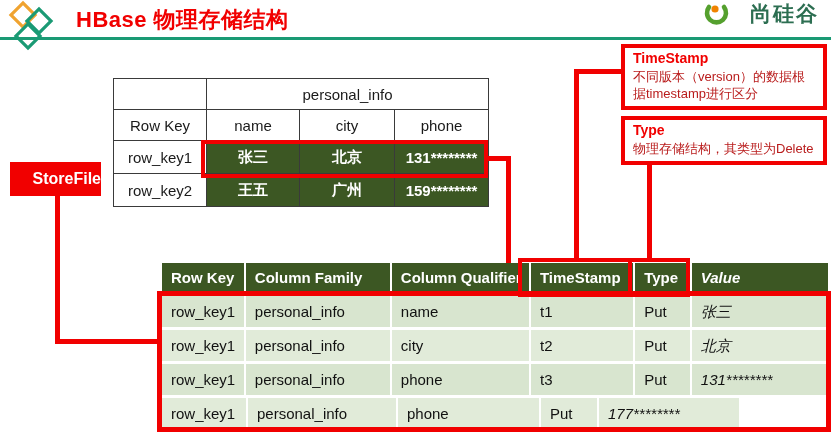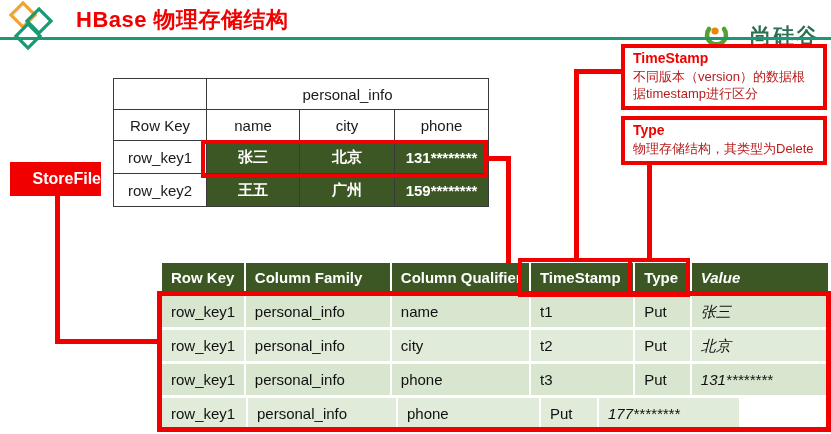--- a/index.html
+++ b/index.html
@@ -7,21 +7,21 @@
     position:relative;width:831px;height:434px;background:#ffffff;
     font-family:"Liberation Sans","DejaVu Sans",sans-serif;overflow:hidden;
   }
   
   .hdr-title{
     position:absolute;left:76px;top:5px;font-size:22px;font-weight:bold;
     color:#f10000;letter-spacing:.5px;white-space:nowrap;
   }
   .hdr-line{position:absolute;left:0;top:37px;width:831px;height:3px;background:#1a9a74;}
   .diamonds{position:absolute;left:2px;top:0;}
-  .brand{position:absolute;right:12px;top:22px;display:flex;align-items:center;gap:20px;}
+  .brand{position:absolute;right:12px;top:0;display:flex;align-items:center;gap:20px;}
   .brand-text{font-size:21px;font-weight:bold;color:#2c6e51;letter-spacing:2px;}
   
   .t-upper{
     position:absolute;left:113px;top:78px;border-collapse:collapse;
     font-size:15px;color:#1a1a1a;table-layout:fixed;
   }
   .t-upper td{border:1px solid #3a3a3a;text-align:center;padding:0;background:#fff;}
   .t-upper .h1{height:31px;}
   .t-upper .h2{height:31px;}
   .t-upper .dr{height:33px;}

